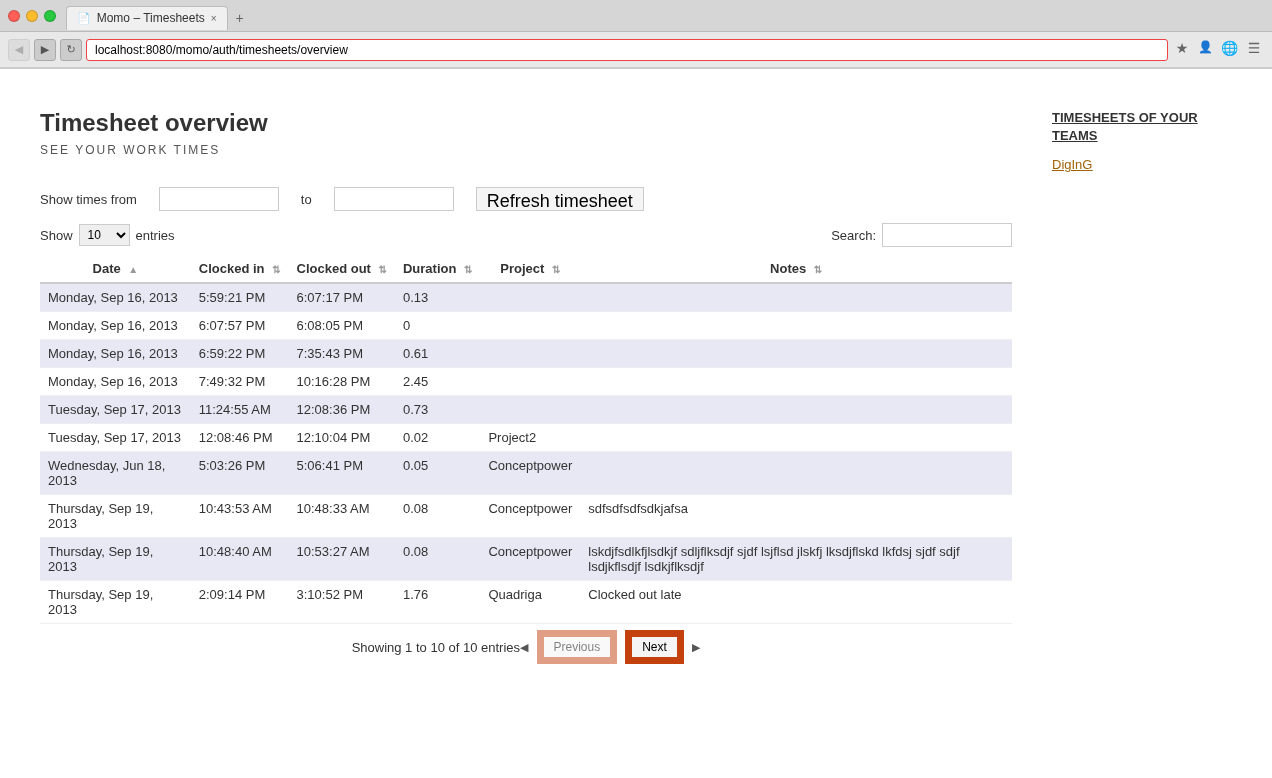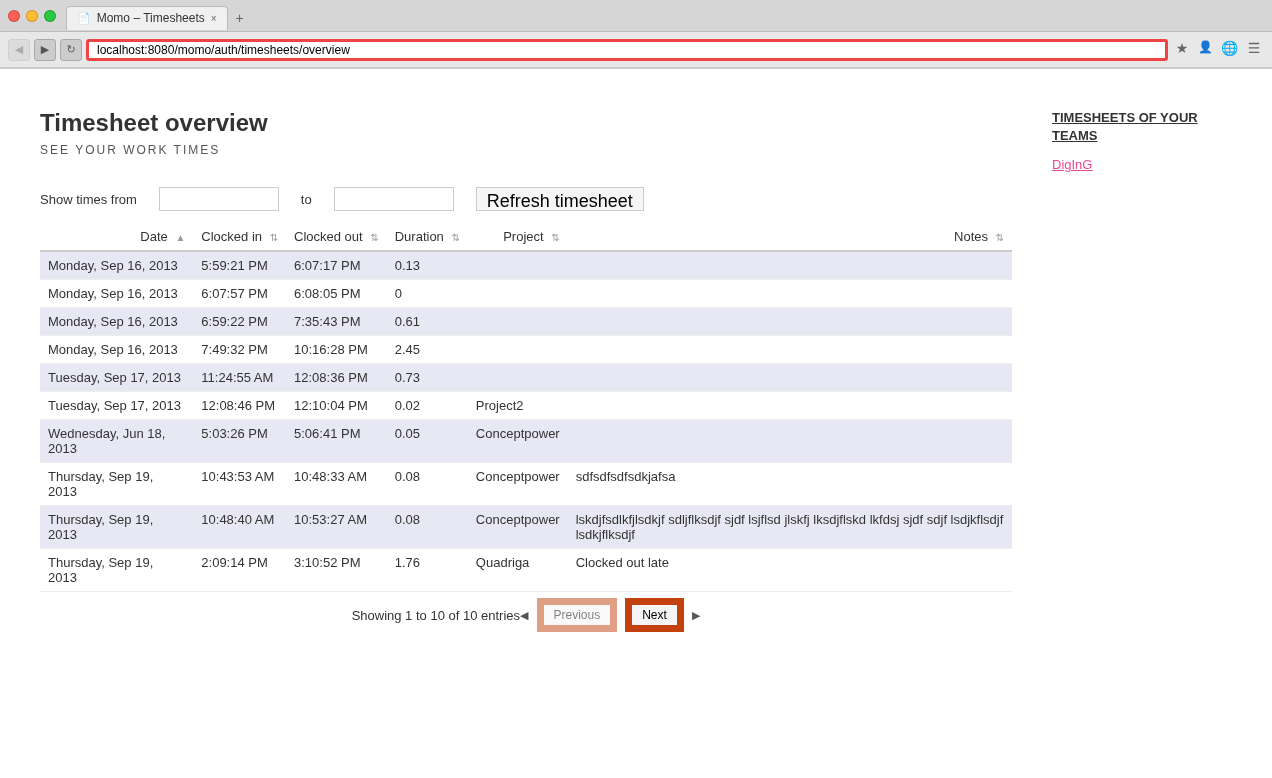--- a/index.html
+++ b/index.html
@@ -68,21 +68,21 @@
       border-radius: 3px;
       display: flex; align-items: center; justify-content: center;
       font-size: 11px;
       cursor: pointer;
       color: #555;
     }
     .nav-btn.disabled { opacity: 0.4; }
     .address-input {
       flex: 1;
       height: 22px;
-      border: 3px solid #ef4444;
+      border: 1px solid #ef4444;
       border-radius: 3px;
       padding: 0 8px;
       font-size: 12px;
       background: #fff;
     }
     .browser-icons { display: flex; gap: 4px; align-items: center; }
     .browser-icon { width: 20px; height: 20px; font-size: 14px; color: #666; text-align: center; }
 
     
     .page {
@@ -167,24 +167,24 @@
     }
     table {
       width: 100%;
       border-collapse: collapse;
       font-size: 13px;
     }
     thead tr {
       background: #fff;
     }
     th {
-      text-align: right;
+      text-align: center;
       padding: 6px 8px;
       border-bottom: 2px solid #ccc;
-      font-weight: normal;
+      font-weight: bold;
       font-size: 13px;
       white-space: nowrap;
       cursor: pointer;
       user-select: none;
     }
     th .sort-icon {
       display: inline-block;
       margin-left: 4px;
       font-size: 10px;
       color: #999;
@@ -221,21 +221,21 @@
     
     .sidebar-title {
       font-size: 13px;
       font-weight: bold;
       color: #333;
       text-transform: uppercase;
       margin-bottom: 12px;
       line-height: 1.4;
     }
     .sidebar-link {
-      color: #ec4899;
+      color: #a16207;
       text-decoration: underline;
       font-size: 13px;
       cursor: pointer;
     }
   </style>
 </head>
 <body>
 
 <div class="browser-chrome">
 
@@ -281,20 +281,36 @@
     <p class="subtitle">SEE YOUR WORK TIMES</p>
 
     <div class="filter-row">
       <span>Show times from</span>
       <input class="filter-input" type="text" style="">
       <span>to</span>
       <input class="filter-input" type="text" style="">
       <button class="refresh-btn">Refresh timesheet</button>
     </div>
 
+    <div class="table-controls">
+      <div class="show-entries">
+        <span>Show</span>
+        <select class="entries-select">
+          <option>10</option>
+          <option>25</option>
+          <option>50</option>
+          <option>100</option>
+        </select>
+        <span>entries</span>
+      </div>
+      <div class="search-box">
+        <span>Search:</span>
+        <input class="search-input" type="text" style="">
+      </div>
+    </div>
 
     <table>
       <thead>
         <tr>
           <th>
             <span>Date</span>
             <span class="sort-icon">▲</span>
           </th>
           <th>
             <span>Clocked in</span>

